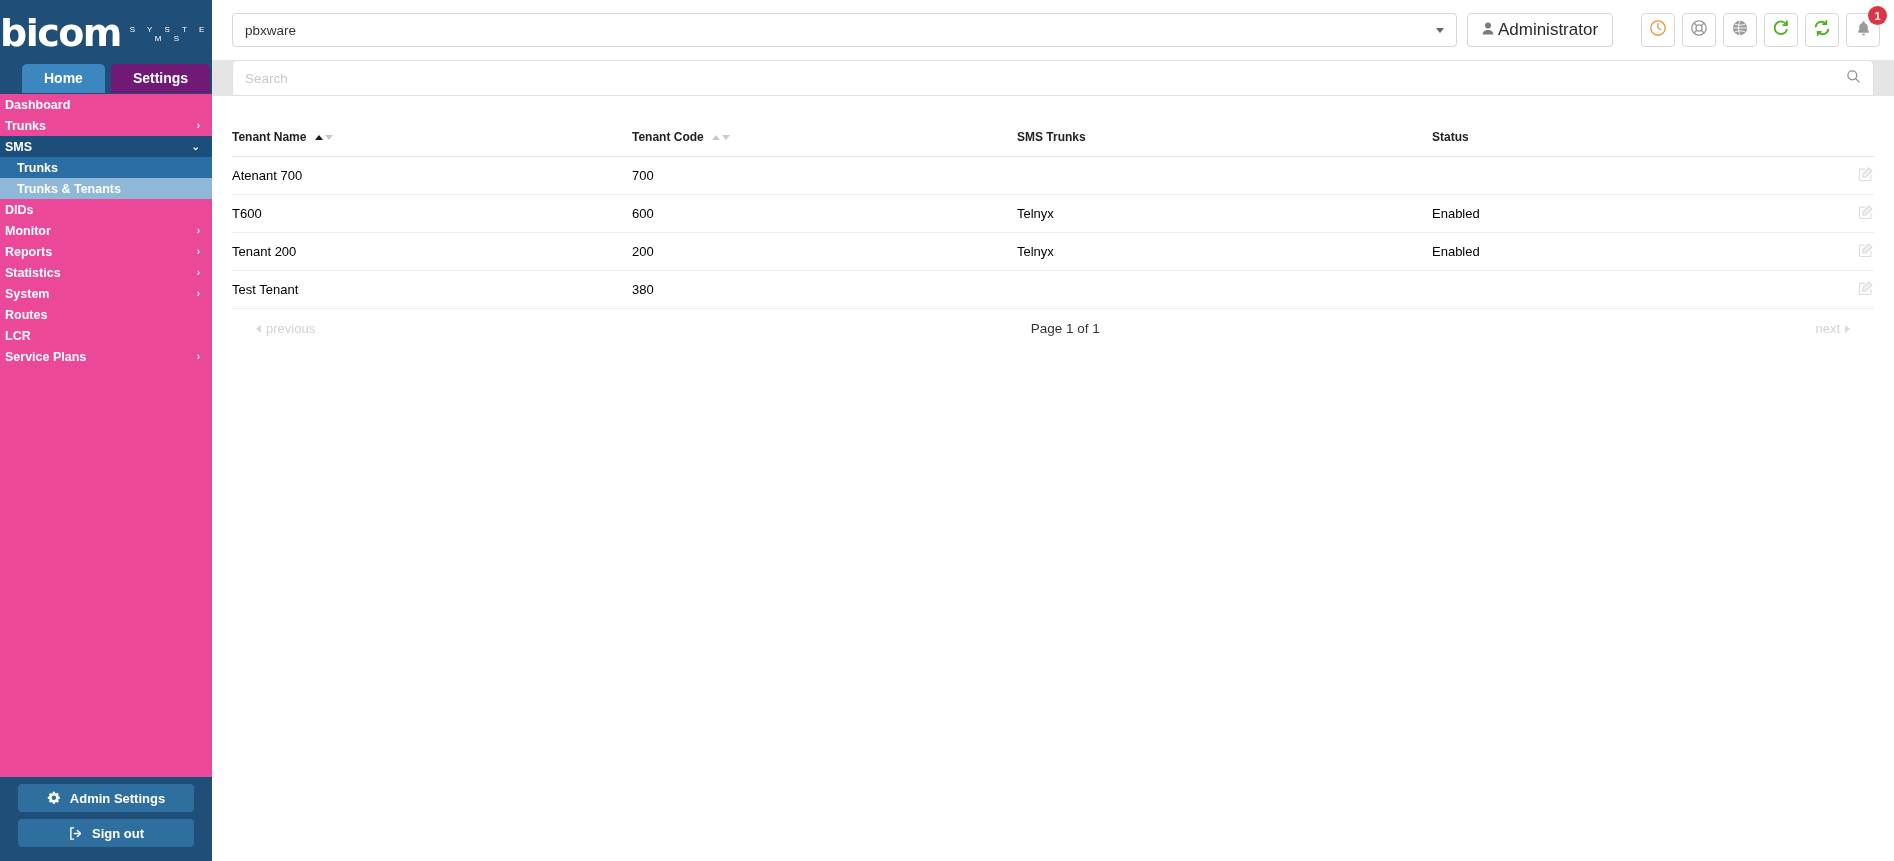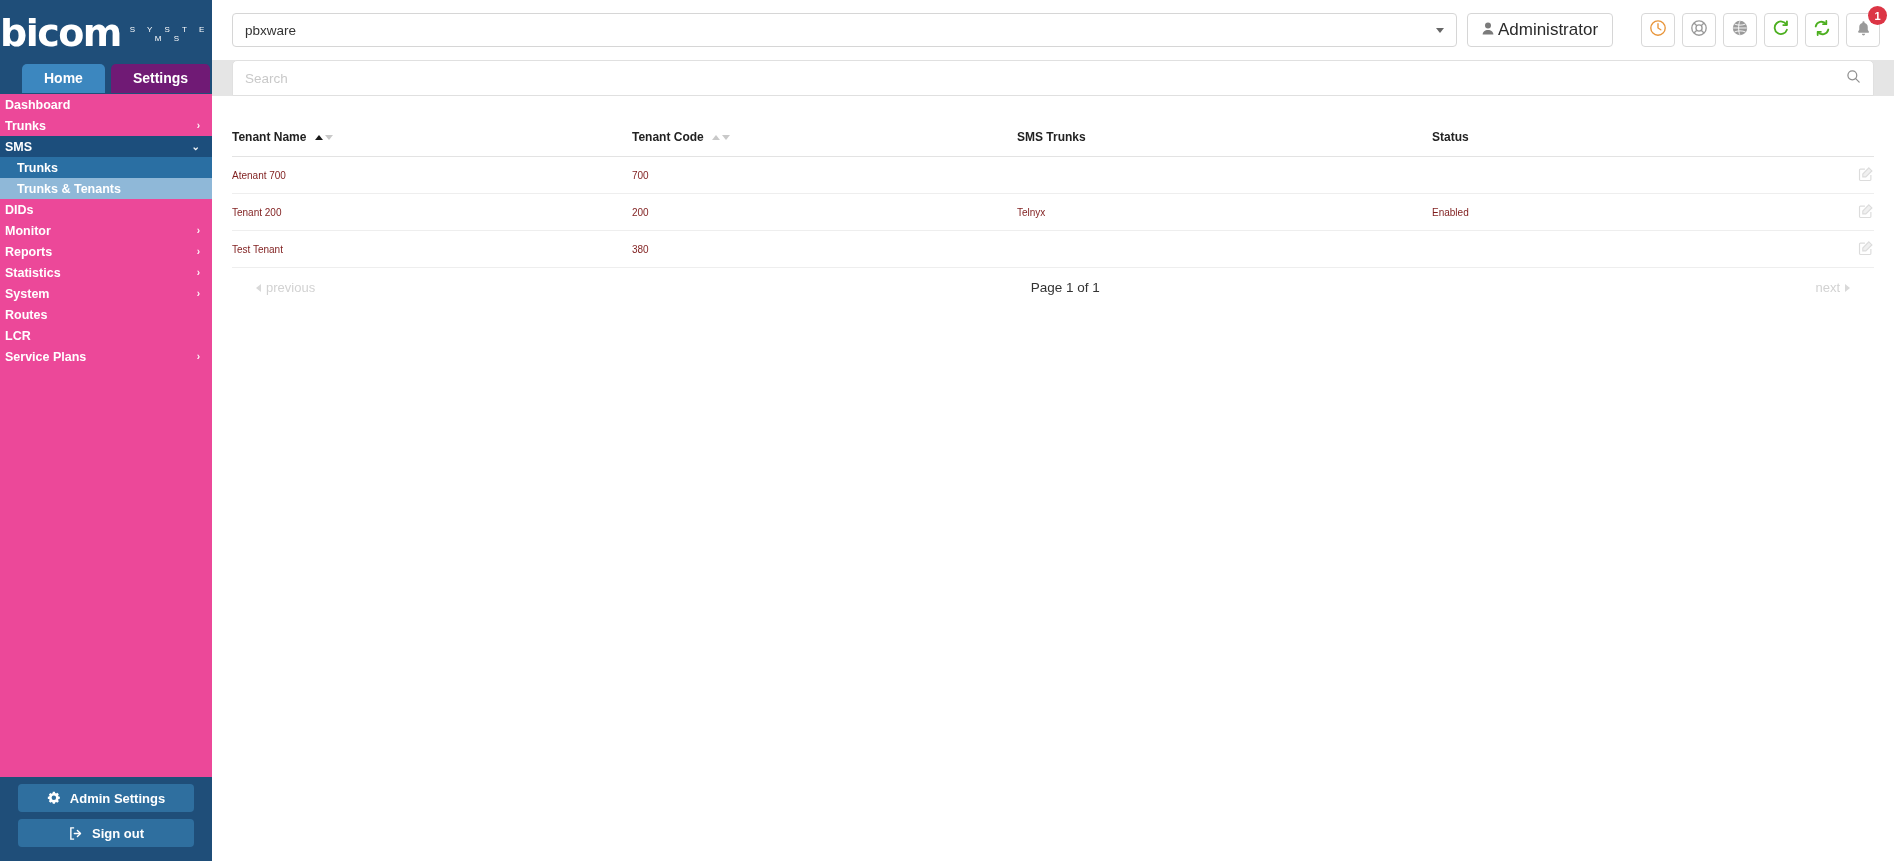--- a/index.html
+++ b/index.html
@@ -137,21 +137,21 @@
   .spacer-band { height: 30px; flex: 0 0 30px; background: #ffffff; }
 
   .table-area { padding: 0 20px; flex: 1 1 auto; }
   table { width: 100%; border-collapse: collapse; table-layout: fixed; }
   th {
     text-align: left; font-size: 12px; font-weight: 700; color: #222;
     padding: 4px 0 12px 0; border-bottom: 1px solid #e3e3e3;
     white-space: nowrap;
   }
   td {
-    font-size: 10px; color: #7f1d1d; padding: 9px 0;
+    font-size: 13px; color: #000000; padding: 9px 0;
     border-bottom: 1px solid #eeeeee;
   }
   tr.data-row:last-child td { border-bottom: 1px solid #eeeeee; }
   .sort-arrows { display: inline-flex; gap: 2px; margin-left: 5px; vertical-align: 1px; }
   .ar-up { width:0;height:0;border-left:4px solid transparent;border-right:4px solid transparent;border-bottom:5px solid #c9c9c9;}
   .ar-dn { width:0;height:0;border-left:4px solid transparent;border-right:4px solid transparent;border-top:5px solid #c9c9c9;}
   .ar-up.on { border-bottom-color: #1a1a1a; }
   .col-act { width: 54px; text-align: right; }
   .edit-ico { display: inline-block; cursor: pointer; }
 
@@ -385,20 +385,34 @@
             <td class="col-act">
               <span class="edit-ico">
                 <svg width="16" height="16" viewBox="0 0 18 18" fill="none" stroke="#dcdcdc" stroke-width="1.3" aria-hidden="true">
                   <path d="M14.5 10.2v5.1a1 1 0 01-1 1H2.7a1 1 0 01-1-1V4.5a1 1 0 011-1h5.1"></path>
                   <path d="M12.2 2.1l3.4 3.4-6.8 6.8H5.4V9.1z" fill="#f0f0f0"></path>
                 </svg>
               </span>
             </td>
           </tr>
           <tr class="data-row">
+            <td>T600</td>
+            <td>600</td>
+            <td>Telnyx</td>
+            <td>Enabled</td>
+            <td class="col-act">
+              <span class="edit-ico">
+                <svg width="16" height="16" viewBox="0 0 18 18" fill="none" stroke="#dcdcdc" stroke-width="1.3" aria-hidden="true">
+                  <path d="M14.5 10.2v5.1a1 1 0 01-1 1H2.7a1 1 0 01-1-1V4.5a1 1 0 011-1h5.1"></path>
+                  <path d="M12.2 2.1l3.4 3.4-6.8 6.8H5.4V9.1z" fill="#f0f0f0"></path>
+                </svg>
+              </span>
+            </td>
+          </tr>
+          <tr class="data-row">
             <td>Tenant 200</td>
             <td>200</td>
             <td>Telnyx</td>
             <td>Enabled</td>
             <td class="col-act">
               <span class="edit-ico">
                 <svg width="16" height="16" viewBox="0 0 18 18" fill="none" stroke="#dcdcdc" stroke-width="1.3" aria-hidden="true">
                   <path d="M14.5 10.2v5.1a1 1 0 01-1 1H2.7a1 1 0 01-1-1V4.5a1 1 0 011-1h5.1"></path>
                   <path d="M12.2 2.1l3.4 3.4-6.8 6.8H5.4V9.1z" fill="#f0f0f0"></path>
                 </svg>

